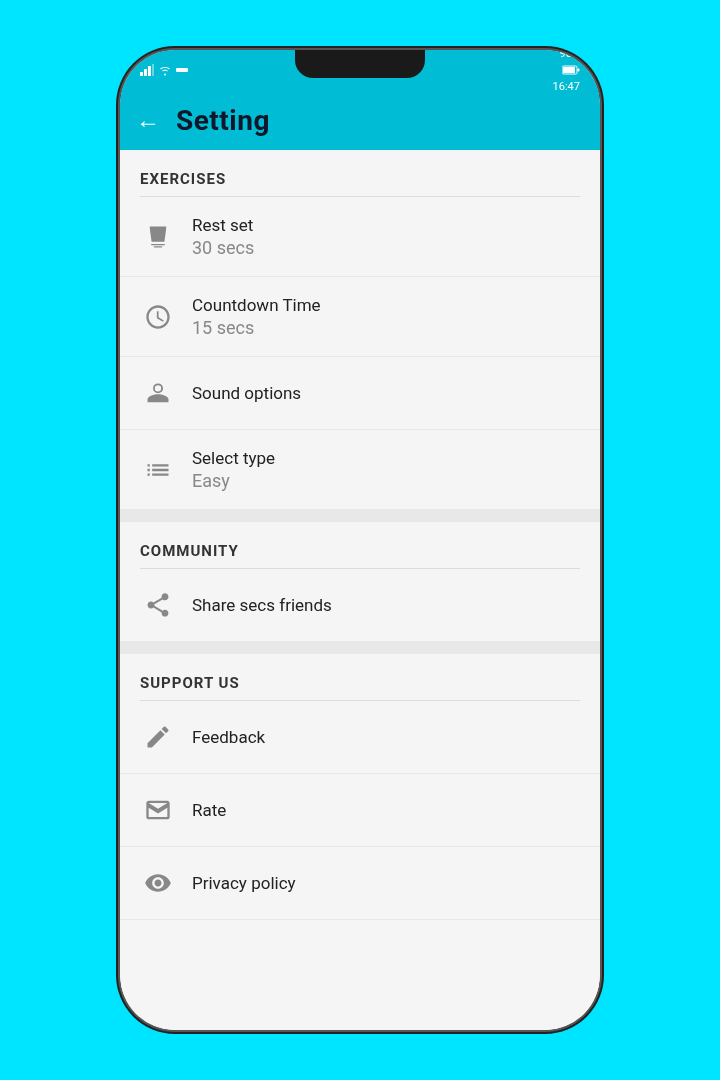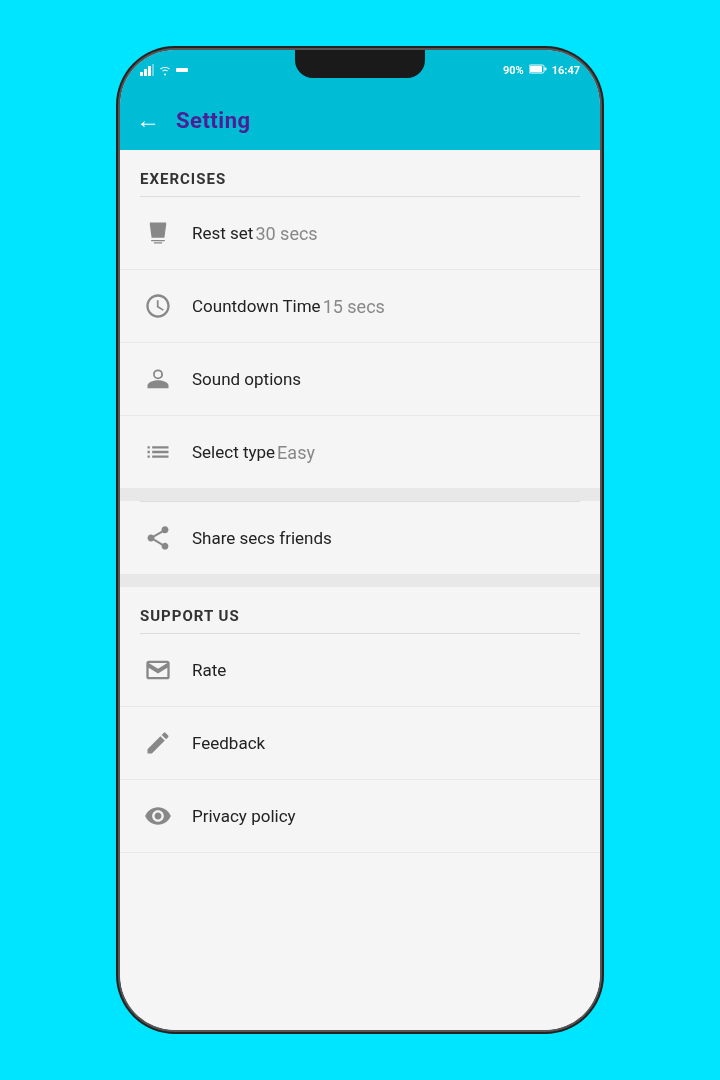--- a/index.html
+++ b/index.html
@@ -80,46 +80,47 @@
 
     .status-left {
       display: flex;
       gap: 5px;
       align-items: center;
     }
 
     .status-right {
       display: flex;
       gap: 5px;
-      align-items: flex-start;
+      align-items: flex-end;
       font-size: 11px;
       color: white;
-      font-weight: bold;
+      font-weight: normal;
+      flex-direction: column;
     }
 
     
     .top-bar {
       background: #00bcd4;
       height: 60px;
       display: flex;
       align-items: center;
       padding: 0 16px;
       gap: 16px;
     }
 
     .back-arrow {
       color: white;
       font-size: 24px;
       cursor: pointer;
       line-height: 1;
     }
 
     .top-title {
-      color: #4c1d95;
-      font-size: 22px;
+      color: #0f172a;
+      font-size: 28px;
       font-weight: bold;
       letter-spacing: 0.5px;
     }
 
     
     .content {
       flex: 1;
       background: #f5f5f5;
       overflow-y: auto;
     }
@@ -159,21 +160,21 @@
     }
 
     .menu-icon svg {
       width: 28px;
       height: 28px;
       fill: #888;
     }
 
     .menu-text {
       display: flex;
-      flex-direction: row;
+      flex-direction: column;
       gap: 2px;
     }
 
     .menu-label {
       font-size: 17px;
       color: #222;
       font-weight: 400;
     }
 
     .menu-sublabel {
@@ -278,20 +279,21 @@
           </svg>
         </div>
         <div class="menu-text">
           <span class="menu-label">Select type</span>
           <span class="menu-sublabel">Easy</span>
         </div>
       </div>
 
       <div class="section-gap"></div>
 
+      <div class="section-header">COMMUNITY</div>
       <div class="divider"></div>
 
       <div class="menu-item">
         <div class="menu-icon">
           <svg viewBox="0 0 24 24" xmlns="http://www.w3.org/2000/svg">
             <path d="M18 16.08c-.76 0-1.44.3-1.96.77L8.91 12.7c.05-.23.09-.46.09-.7s-.04-.47-.09-.7l7.05-4.11c.54.5 1.25.81 2.04.81 1.66 0 3-1.34 3-3s-1.34-3-3-3-3 1.34-3 3c0 .24.04.47.09.7L8.04 9.81C7.5 9.31 6.79 9 6 9c-1.66 0-3 1.34-3 3s1.34 3 3 3c.79 0 1.5-.31 2.04-.81l7.12 4.16c-.05.21-.08.43-.08.65 0 1.61 1.31 2.92 2.92 2.92s2.92-1.31 2.92-2.92c0-1.61-1.31-2.92-2.92-2.92z"></path>
           </svg>
         </div>
         <div class="menu-text">
           <span class="menu-label">Share secs friends</span>
@@ -299,36 +301,36 @@
       </div>
 
       <div class="section-gap"></div>
 
       <div class="section-header">SUPPORT US</div>
       <div class="divider"></div>
 
       <div class="menu-item">
         <div class="menu-icon">
           <svg viewBox="0 0 24 24" xmlns="http://www.w3.org/2000/svg">
+            <path d="M3 17.25V21h3.75L17.81 9.94l-3.75-3.75L3 17.25zM20.71 7.04c.39-.39.39-1.02 0-1.41l-2.34-2.34c-.39-.39-1.02-.39-1.41 0l-1.83 1.83 3.75 3.75 1.83-1.83z"></path>
+          </svg>
+        </div>
+        <div class="menu-text">
+          <span class="menu-label">Feedback</span>
+        </div>
+      </div>
+
+      <div class="menu-item">
+        <div class="menu-icon">
+          <svg viewBox="0 0 24 24" xmlns="http://www.w3.org/2000/svg">
             <path d="M20 4H4c-1.1 0-2 .9-2 2v12c0 1.1.9 2 2 2h16c1.1 0 2-.9 2-2V6c0-1.1-.9-2-2-2zm0 14H4v-8l8 5 8-5v8zm-8-7L4 6h16l-8 5z"></path>
           </svg>
         </div>
         <div class="menu-text">
           <span class="menu-label">Rate</span>
-        </div>
-      </div>
-
-      <div class="menu-item">
-        <div class="menu-icon">
-          <svg viewBox="0 0 24 24" xmlns="http://www.w3.org/2000/svg">
-            <path d="M3 17.25V21h3.75L17.81 9.94l-3.75-3.75L3 17.25zM20.71 7.04c.39-.39.39-1.02 0-1.41l-2.34-2.34c-.39-.39-1.02-.39-1.41 0l-1.83 1.83 3.75 3.75 1.83-1.83z"></path>
-          </svg>
-        </div>
-        <div class="menu-text">
-          <span class="menu-label">Feedback</span>
         </div>
       </div>
 
       <div class="menu-item">
         <div class="menu-icon">
           <svg viewBox="0 0 24 24" xmlns="http://www.w3.org/2000/svg">
             <path d="M12 4.5C7 4.5 2.73 7.61 1 12c1.73 4.39 6 7.5 11 7.5s9.27-3.11 11-7.5c-1.73-4.39-6-7.5-11-7.5zM12 17c-2.76 0-5-2.24-5-5s2.24-5 5-5 5 2.24 5 5-2.24 5-5 5zm0-8c-1.66 0-3 1.34-3 3s1.34 3 3 3 3-1.34 3-3-1.34-3-3-3z"></path>
           </svg>
         </div>
         <div class="menu-text">

